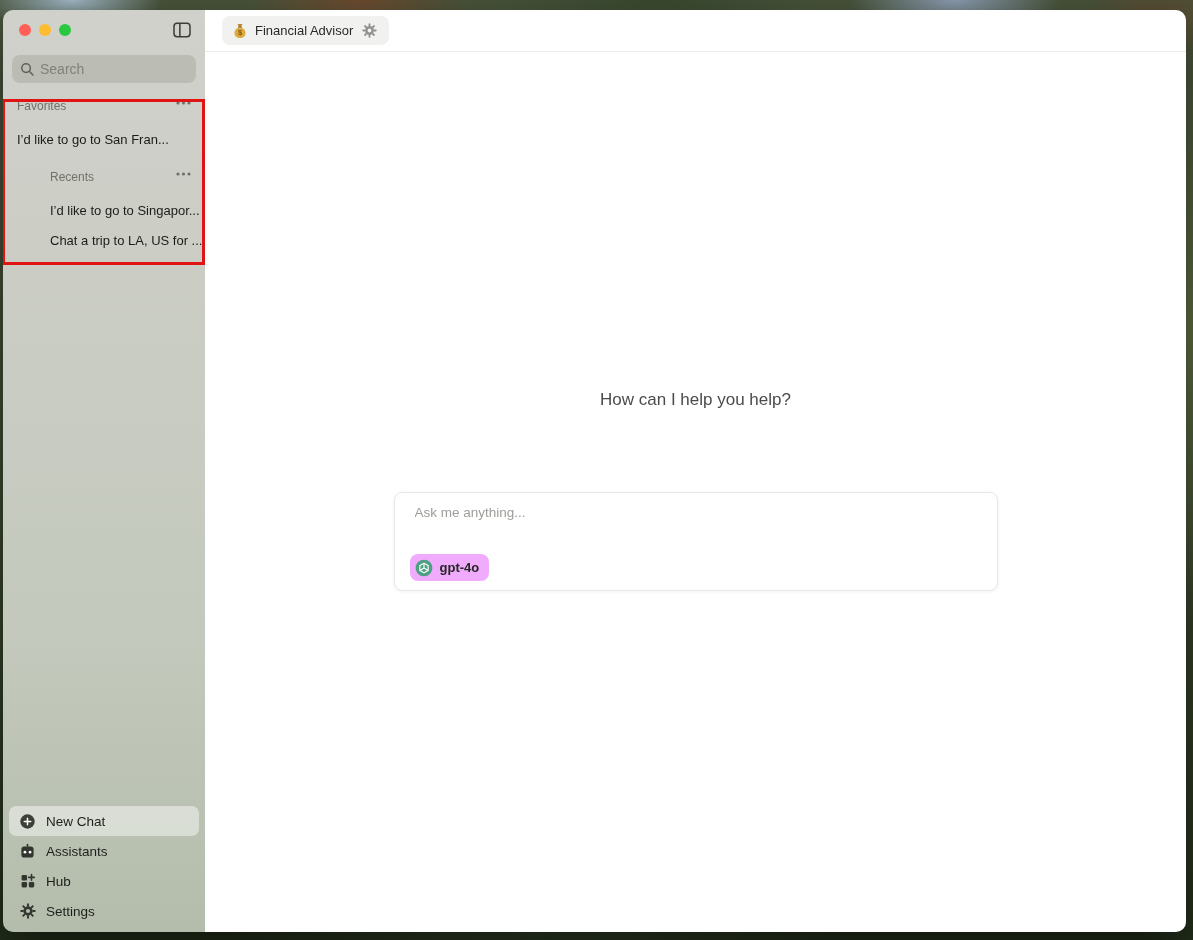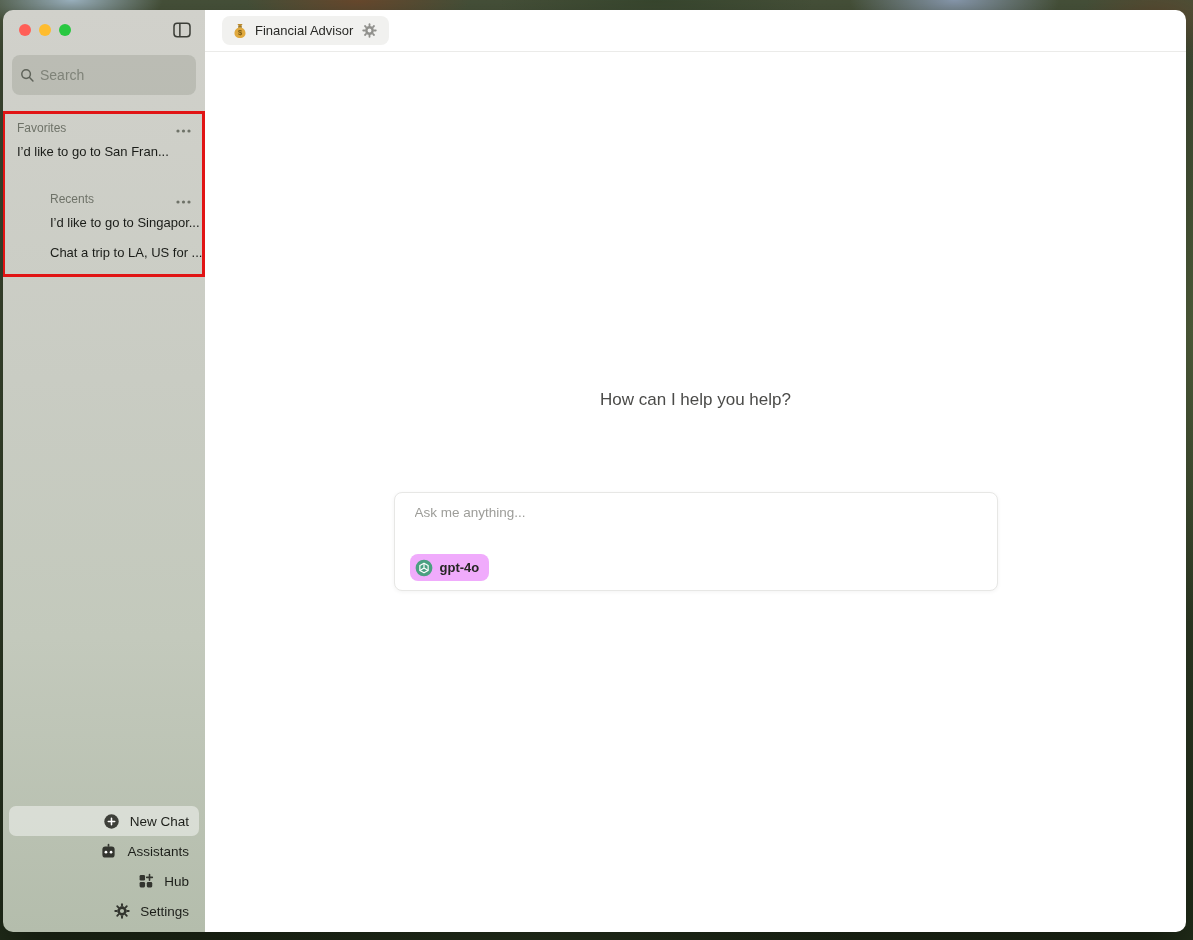--- a/index.html
+++ b/index.html
@@ -27,47 +27,47 @@
     background:linear-gradient(180deg,#d1d1cb 0%,#c9ccc3 40%,#c3c9bc 68%,#b4bdac 100%);
   }
   .sidebar-header{height:40px;flex:none;display:flex;align-items:center;padding:0 12px 0 16px;}
   .traffic{display:flex;gap:8px;align-items:center;}
   .light{width:12px;height:12px;border-radius:50%;border:none;padding:0;cursor:default;}
   .light.close{background:#ff5f57;}
   .light.min{background:#febc2e;}
   .light.zoom{background:#28c840;}
   .toggle-btn{margin-left:auto;background:none;border:none;padding:2px;display:flex;}
   .search{
-    margin:5px 9px 0;height:40px;flex:none;background:rgba(122,128,114,.25);
+    margin:5px 9px 0;height:28px;flex:none;background:rgba(122,128,114,.25);
     border-radius:8px;display:flex;align-items:center;padding:0 4px 0 8px;gap:5px;box-sizing:border-box;
   }
   .search input{
     border:none;background:transparent;outline:none;font-size:14px;color:#2e302b;
     width:100%;font-family:inherit;padding:0;
   }
   .search input::placeholder{color:#7f8379;}
   .sections{margin-top:16px;position:relative;}
   .annotation-rect{
     position:absolute;left:-1px;right:0;top:0;height:166px;
     border:3px solid #e11414;box-sizing:border-box;pointer-events:none;z-index:6;
   }
-  .section-header{height:24px;display:flex;align-items:flex-end;padding:0 12px 0 14px;}
+  .section-header{height:24px;display:flex;align-items:flex-start;padding:0 12px 0 14px;}
   .section-label{font-size:12px;font-weight:500;color:#6e7268;}
   .ellipsis-btn{margin-left:auto;background:none;border:none;padding:2px;display:flex;}
   .chat-item{
     height:28px;display:flex;align-items:center;padding:0 10px 0 14px;
     font-size:13px;color:#1a1c18;margin-top:2px;white-space:nowrap;overflow:hidden;cursor:default;
   }
   .section-header + .chat-item{margin-top:2px;}
   .section-recents{margin-top:17px;padding-left:33px;}
   .spacer{flex:1;}
   .nav{padding:0 6px 6px;flex:none;}
   .nav-item{
     height:30px;display:flex;align-items:center;gap:10px;padding:0 10px;border-radius:7px;
-    font-size:13.5px;font-weight:500;color:#1d1f1a;cursor:default;justify-content:flex-end;
+    font-size:13.5px;font-weight:500;color:#1d1f1a;cursor:default;
   }
   .nav-item.selected{background:rgba(255,255,255,.45);}
   .nav-item .ic{display:flex;width:17px;justify-content:center;}
   
   .main{flex:1;background:#ffffff;display:flex;flex-direction:column;position:relative;}
   .main-header{
     height:41px;flex:none;border-bottom:1px solid #ebebe9;
     display:flex;align-items:center;padding-left:17px;
   }
   .tab{

